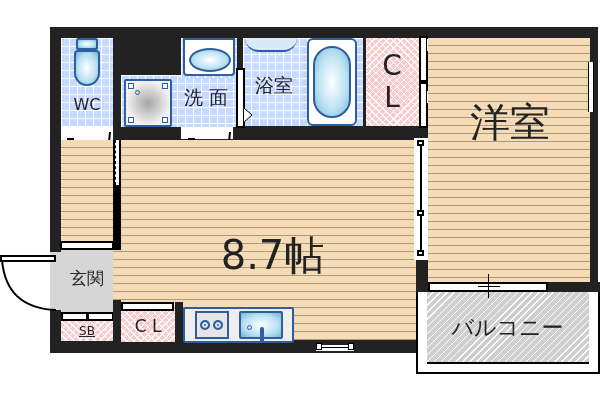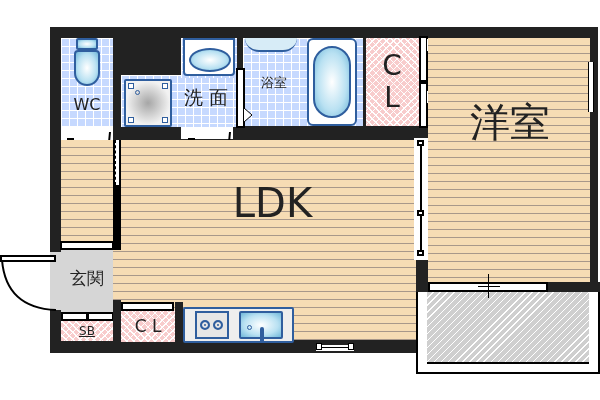--- a/index.html
+++ b/index.html
@@ -64,21 +64,21 @@
   <div class="abs door-leaf" style="left:188px;top:138px;width:7px;height:42px;"></div>
   <svg style="left:190px;top:130px;" width="50" height="52">
       <path d="M2 50 Q38 48 40 2" fill="none" stroke="#000" stroke-width="2"></path>
     </svg>
 
   <div class="abs tile" style="left:243px;top:38px;width:120px;height:88px;"></div>
   <div class="abs" style="left:245px;top:38px;width:52px;height:14px;border-bottom:2px solid #2f5e9e;border-radius:0 0 26px 26px;background:#d7ecf7;"></div>
   <div class="abs glass" style="left:307px;top:38px;width:50px;height:88px;border-radius:6px;background:#fff;">
     <div class="abs glass" style="left:4px;top:6px;width:38px;height:72px;border-radius:19px;"></div>
   </div>
-  <div class="abs label" style="left:243px;top:76px;width:62px;font-size:13px;">浴室</div>
+  <div class="abs label" style="left:243px;top:76px;width:62px;font-size:19px;">浴室</div>
 
   <div class="abs sash" style="left:236px;top:68px;width:9px;height:60px;"></div>
   <svg style="left:244px;top:108px;" width="10" height="14">
       <path d="M0 0 L8 7 L0 14" fill="#fff" stroke="#000" stroke-width="1"></path>
     </svg>
 
   <div class="abs closet" style="left:366px;top:38px;width:55px;height:88px;"></div>
   <div class="abs label" style="left:368px;top:52px;width:48px;font-size:28px;">C</div>
   <div class="abs label" style="left:368px;top:84px;width:48px;font-size:28px;">L</div>
   <div class="abs sash" style="left:419px;top:36px;width:9px;height:46px;"></div>
@@ -90,21 +90,21 @@
       <path d="M0 0 L8 7 L0 14" fill="#fff" stroke="#000" stroke-width="1"></path>
     </svg>
 
   <div class="abs floor" style="left:428px;top:38px;width:162px;height:244px;"></div>
   <div class="abs label" style="left:430px;top:102px;width:160px;font-size:40px;">洋室</div>
 
   <div class="abs" style="left:588px;top:62px;width:6px;height:50px;background:#fff;border-left:1px solid #000;border-right:1px solid #000;"></div>
 
   <div class="abs floor" style="left:61px;top:140px;width:355px;height:200px;"></div>
   <div class="abs floor" style="left:121px;top:140px;width:295px;height:200px;"></div>
-  <div class="abs label" style="left:200px;top:183px;width:145px;font-size:40px;">LDK</div>
+  <div class="abs label" style="left:200px;top:235px;width:145px;font-size:40px;">8.7帖</div>
 
   <div class="abs" style="left:414px;top:138px;width:14px;height:122px;background:#fff;"></div>
   <div class="abs" style="left:420px;top:142px;width:2px;height:114px;background:#000;"></div>
   <div class="abs" style="left:417px;top:140px;width:7px;height:6px;border:2px solid #000;background:#fff;"></div>
   <div class="abs" style="left:417px;top:210px;width:7px;height:6px;border:2px solid #000;background:#fff;"></div>
   <div class="abs" style="left:417px;top:250px;width:7px;height:6px;border:2px solid #000;background:#fff;"></div>
 
   <div class="abs" style="left:113px;top:140px;width:8px;height:110px;background:#000;"></div>
   <div class="abs" style="left:115px;top:140px;width:4px;height:45px;background:#fff;border-left:1px dashed #000;"></div>
 
@@ -139,19 +139,20 @@
     <div class="abs" style="left:19px;top:14px;width:4px;height:14px;background:#2f5e9e;border-radius:2px 2px 0 0;"></div>
   </div>
 
   <div class="abs" style="left:316px;top:345px;width:38px;height:6px;background:#fff;"></div>
   <div class="abs" style="left:320px;top:347px;width:30px;height:1px;background:#000;"></div>
   <div class="abs" style="left:316px;top:343px;width:6px;height:7px;border:1px solid #000;background:#fff;"></div>
   <div class="abs" style="left:348px;top:343px;width:6px;height:7px;border:1px solid #000;background:#fff;"></div>
 
   <div class="abs" style="left:416px;top:292px;width:184px;height:82px;background:#fff;border:2px solid #000;border-top:none;"></div>
   <div class="abs balcony" style="left:427px;top:292px;width:162px;height:72px;border-bottom:2px solid #000;"></div>
+  <div class="abs label" style="left:430px;top:317px;width:155px;font-size:22px;">バルコニー</div>
   <div class="abs wall" style="left:589px;top:282px;width:11px;height:10px;"></div>
 
   <div class="abs sash" style="left:428px;top:282px;width:120px;height:10px;"></div>
   <div class="abs" style="left:488px;top:274px;width:1px;height:24px;background:#000;"></div>
   <div class="abs" style="left:478px;top:286px;width:22px;height:1px;background:#000;"></div>
 
 </div>
 
 </body></html>

